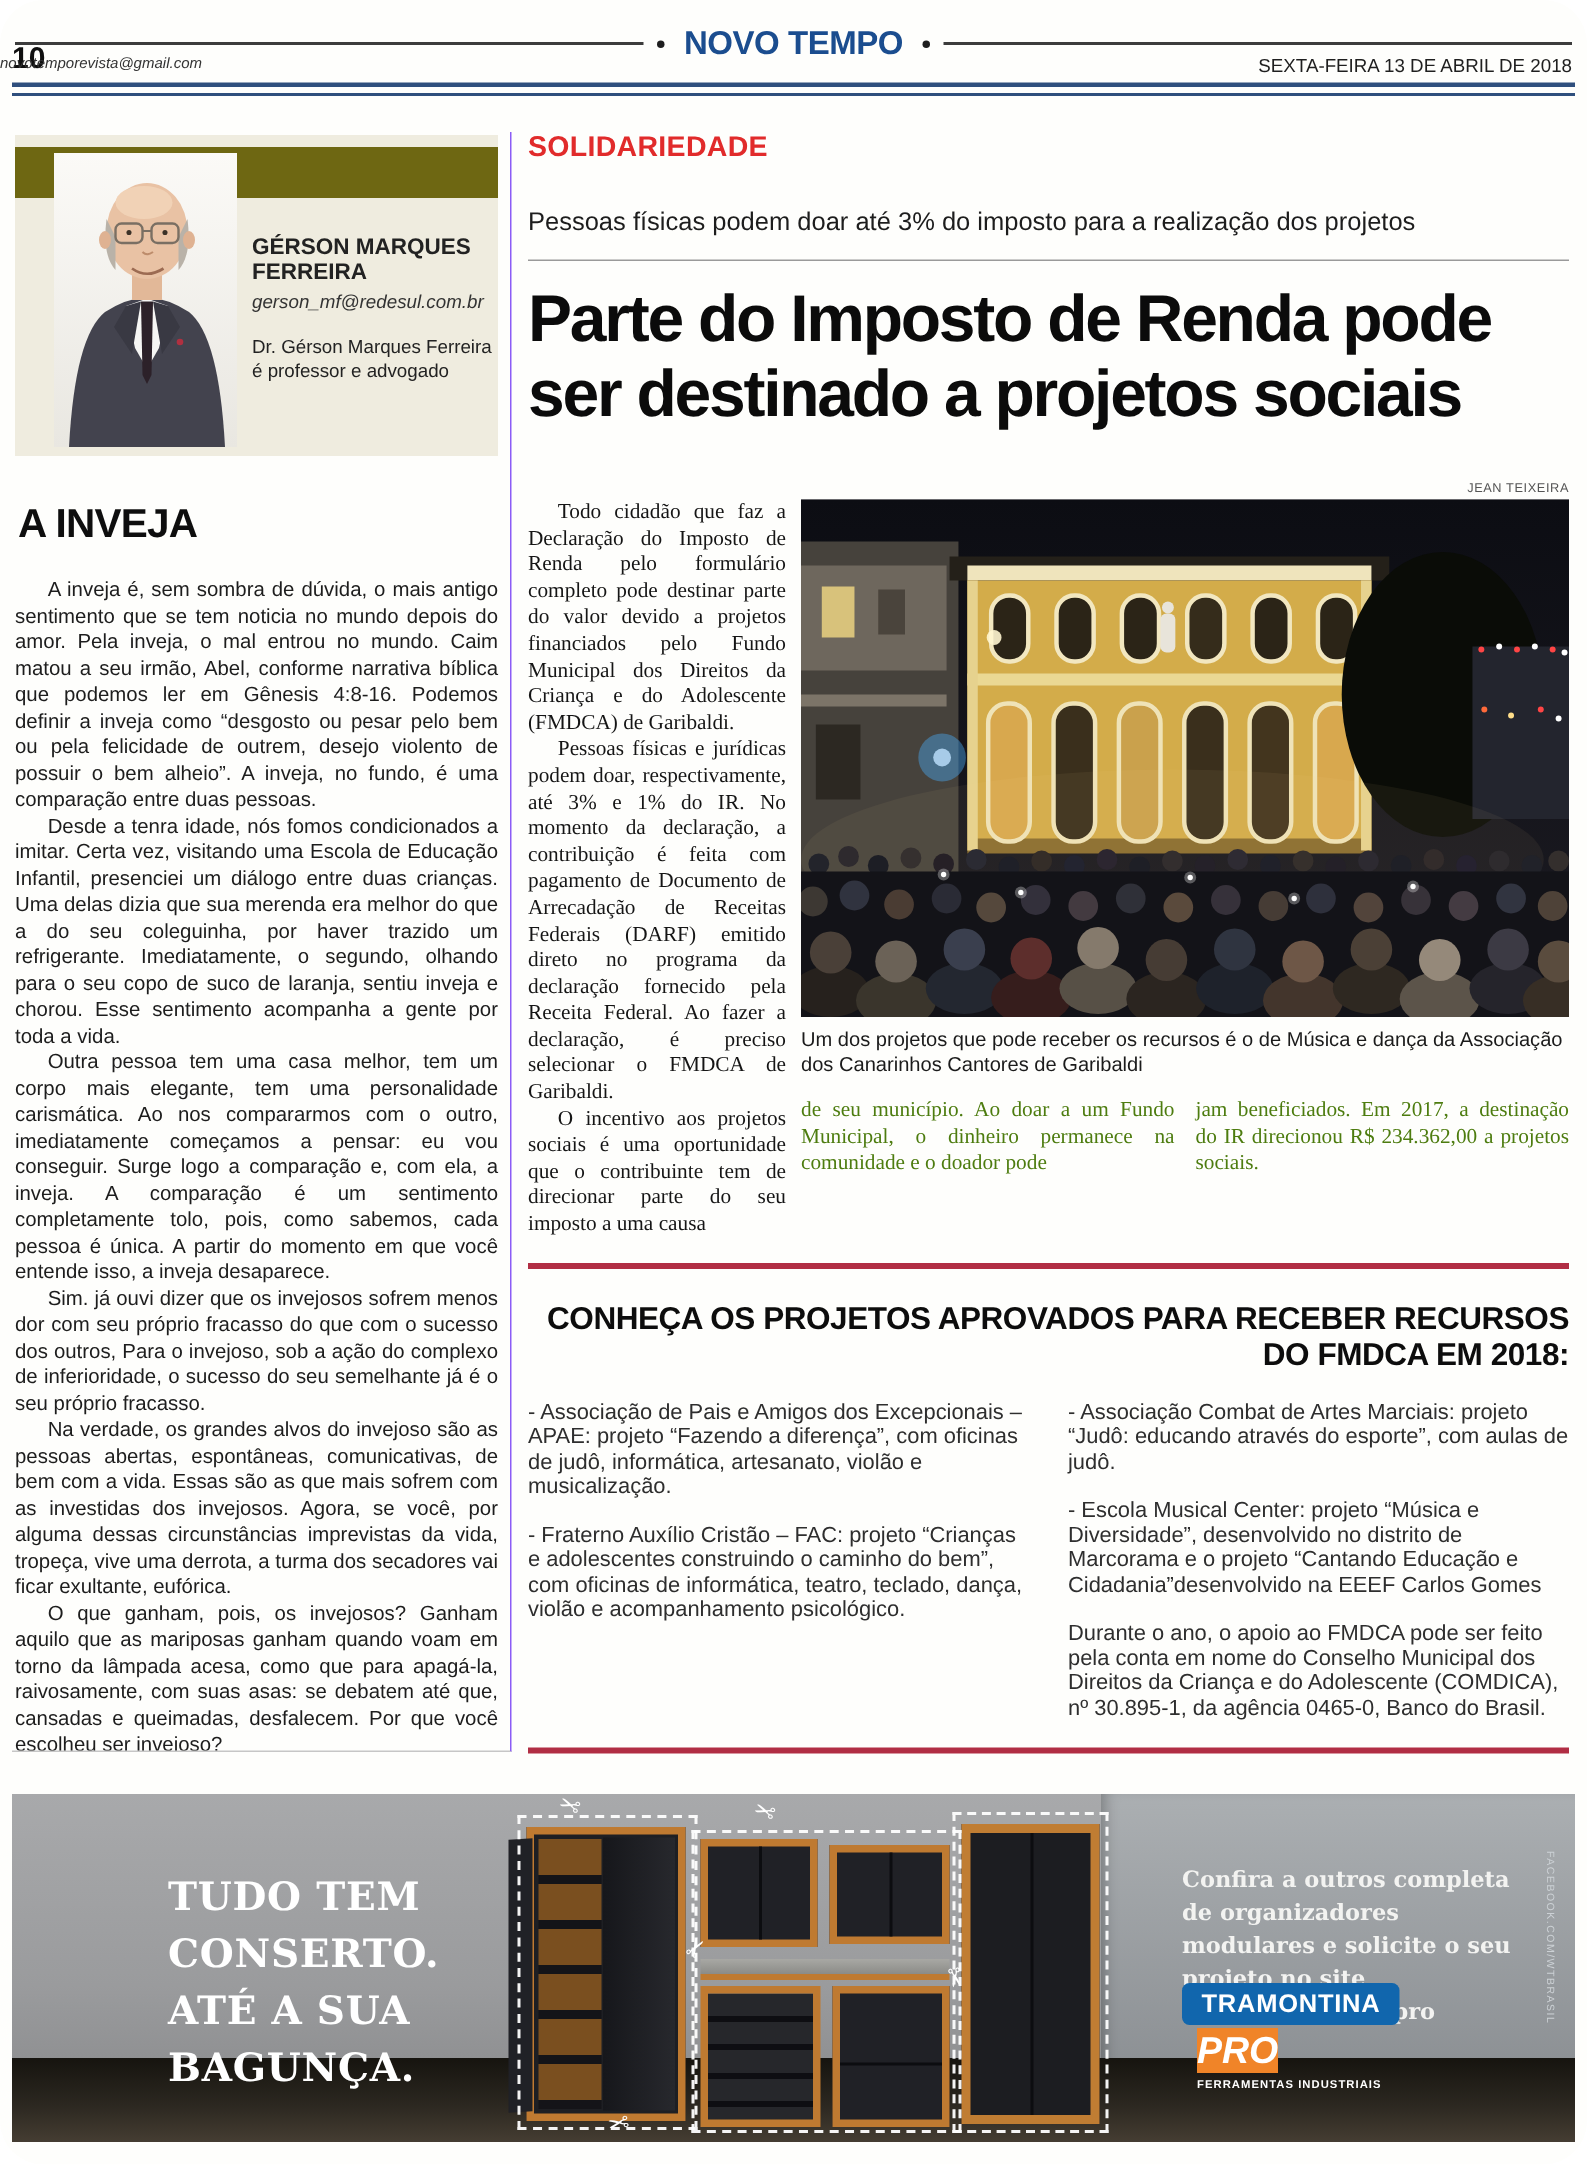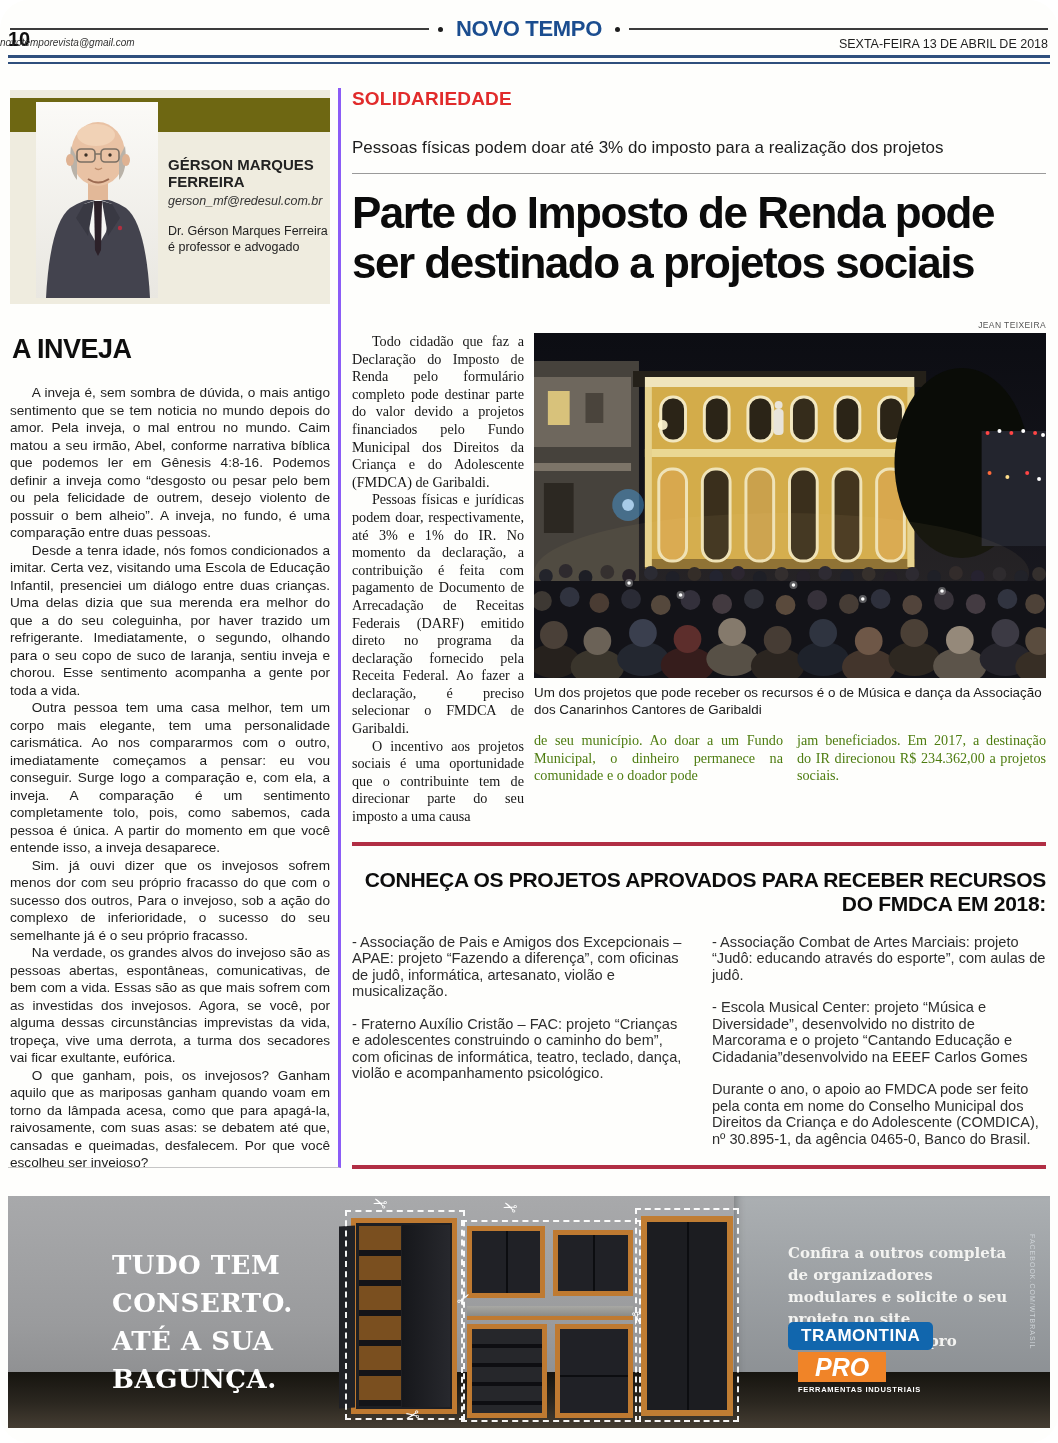--- a/index.html
+++ b/index.html
@@ -11,21 +11,21 @@
   .hline{flex:1;height:2px;background:#3c3c3c;}
   .hdot{width:5px;height:5px;border-radius:50%;background:#1e1e1e;flex:none;}
   .masthead{font-size:22px;font-weight:bold;color:#1b4d8f;letter-spacing:-0.3px;white-space:nowrap;padding:0 4px;}
   .page-num{position:absolute;top:28px;left:8px;font-size:20px;font-weight:bold;color:#0f0f0f;}
   .hdr-email{position:absolute;top:37px;left:0;width:100%;font-style:italic;font-size:10px;color:#333;}
   .hdr-date{position:absolute;top:37px;right:10px;font-size:12.5px;color:#1f1f1f;}
   .hdr-rule{position:absolute;top:55px;left:8px;right:8px;height:4px;border-top:3px solid #2f4f7d;border-bottom:2px solid #2f4f7d;}
 
   
   .opinion{position:absolute;left:8px;top:88px;width:333px;height:1080px;
-           border-right:3px solid #8b5cf6;border-bottom:1px solid #c6c6c6;
+           border-right:1px solid #8b5cf6;border-bottom:1px solid #c6c6c6;
            box-sizing:border-box;padding:0 8px 0 2px;overflow:hidden;}
   .author-box{position:relative;height:214px;background:#efecdf;margin-top:2px;}
   .author-band{position:absolute;top:8px;left:0;right:0;height:34px;background:#6e6712;}
   .author-photo{position:absolute;left:26px;top:12px;width:122px;height:196px;}
   .author-info{position:absolute;left:158px;top:66px;width:164px;}
   .author-name{font-size:15px;font-weight:bold;color:#222;line-height:1.15;}
   .author-email{font-style:italic;font-size:12.5px;color:#333;margin-top:3px;}
   .author-bio{font-size:12.5px;color:#222;margin-top:15px;line-height:1.3;}
   .opinion-title{margin:30px 0 0 2px;font-size:27px;font-weight:bold;color:#0e0e0e;letter-spacing:-0.5px;}
   .opinion-body{margin-top:19px;}
@@ -61,21 +61,21 @@
   .ad-floor{position:absolute;left:0;right:0;bottom:0;height:56px;
       background:linear-gradient(180deg,#16140f 0%,#2b2720 55%,#453d32 100%);}
   .ad-slogan{position:absolute;left:104px;top:50px;width:235px;font-family:"DejaVu Serif",serif;
       font-weight:bold;font-size:26px;line-height:38px;color:#ffffff;letter-spacing:0.5px;}
   .ad-copy{position:absolute;left:780px;top:46px;width:238px;font-family:"DejaVu Serif",serif;
       font-weight:bold;font-size:15px;line-height:22px;color:#f3f3f1;}
   .brand{position:absolute;left:780px;top:126px;}
   .brand-blue{display:inline-block;background:#1166ad;color:#fff;font-weight:bold;font-size:17px;
       letter-spacing:0.5px;padding:4px 13px;border-radius:5px;}
   .brand-orange{display:inline-block;background:#f08428;color:#fff;font-weight:bold;font-style:italic;
-      font-size:25px;line-height:28px;padding:1px 17px;margin:2px 0 0 10px;}
+      font-size:25px;line-height:28px;padding:1px 0;margin:2px 0 0 10px;}
   .brand-tag{margin:3px 0 0 10px;font-size:7.5px;font-weight:bold;color:#fff;letter-spacing:0.7px;}
   .ad-credit{position:absolute;right:14px;top:38px;writing-mode:vertical-rl;font-size:7px;
       color:#ccd1d5;letter-spacing:1px;}
 
   
   .cabinets{position:absolute;left:337px;top:14px;width:392px;height:210px;}
   .cab{position:absolute;box-sizing:border-box;}
   .cab-tall-left{left:6px;top:8px;width:106px;height:196px;border:5px solid #bf7a31;background:#1e1f23;}
   .cab-shelves{position:absolute;left:3px;top:3px;bottom:3px;width:44%;
       background:repeating-linear-gradient(180deg,#7a4f1f 0 24px,#141418 24px 30px);}

